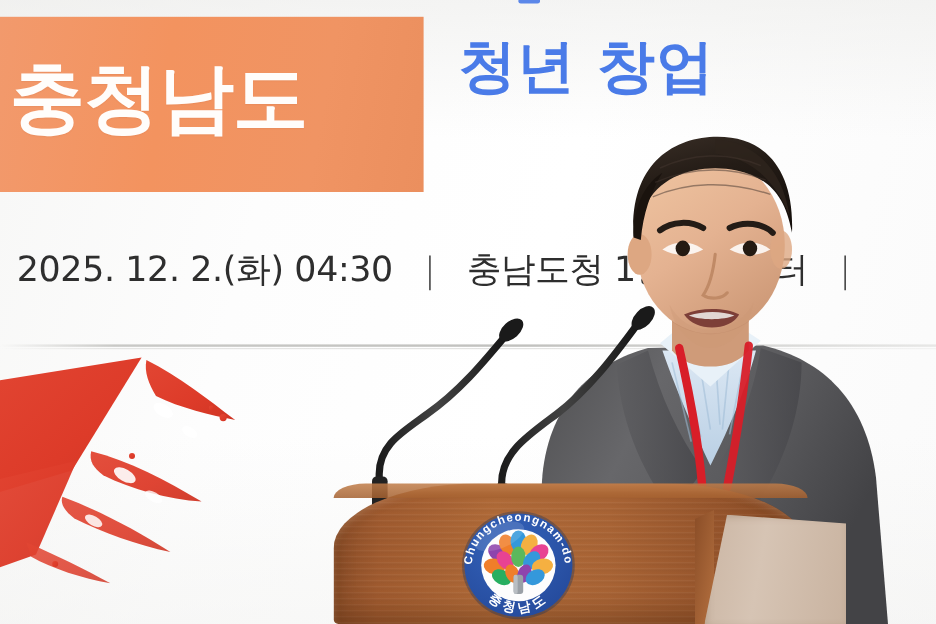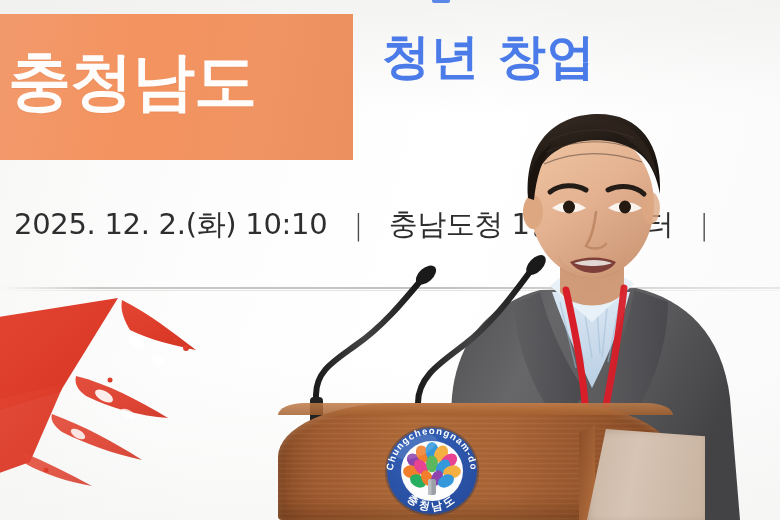--- a/index.html
+++ b/index.html
@@ -140,21 +140,21 @@
   <div class="seam s2"></div>
   <div class="top-clip"></div>
 
   <div class="orange-block">
     <div class="orange-text">충청남도</div>
   </div>
 
   <div class="blue-text">청년 창업</div>
 
   <div class="info-line">
-    <span>2025. 12. 2.(화) 10:10</span>
+    <span>2025. 12. 2.(화) 04:30</span>
     <span class="info-sep">|</span>
     <span class="info-venue">충남도청 1층 ○○센터</span>
     <span class="info-sep">|</span>
   </div>
 
   <div class="brush-wrap">
     <svg width="330" height="236" viewBox="0 0 330 236">
       <defs>
         <linearGradient id="redg" x1="0" y1="0" x2="1" y2="1">
           <stop offset="0%" stop-color="#e24633"></stop>

